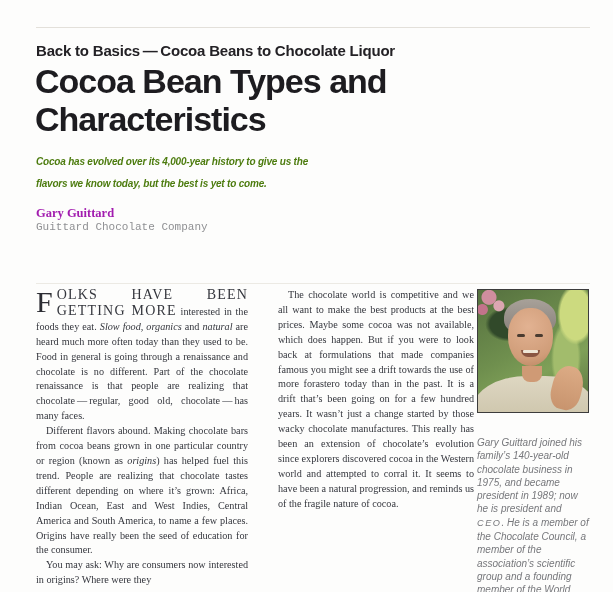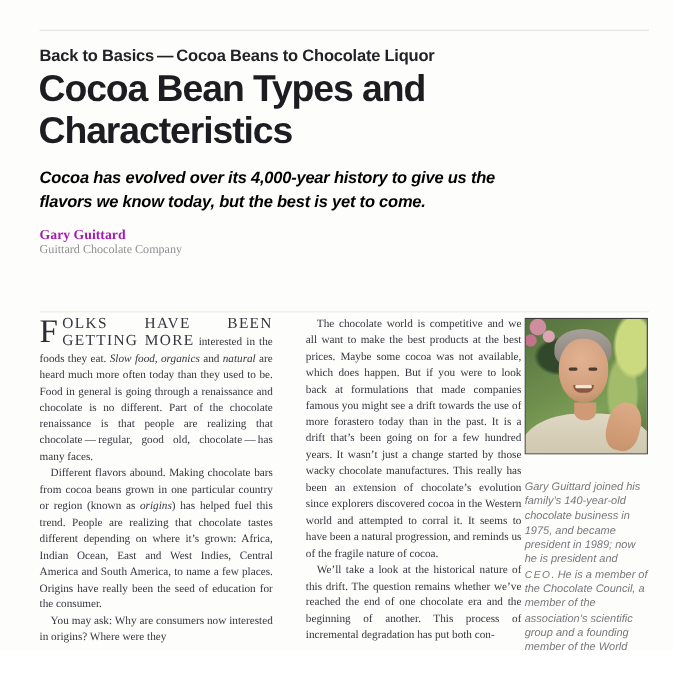--- a/index.html
+++ b/index.html
@@ -19,30 +19,30 @@
   }
   .headline{
     position:absolute;left:35px;top:62px;margin:0;
     font-family:"Liberation Sans",sans-serif;font-weight:bold;
     font-size:34px;line-height:38px;letter-spacing:-1px;color:#1d1c20;
   }
   .headline span{display:block;white-space:nowrap;}
   .deck{
     position:absolute;left:36px;top:151px;
     font-family:"Liberation Sans",sans-serif;font-weight:bold;font-style:italic;
-    font-size:15px;line-height:21.5px;letter-spacing:-0.2px;color:#000000;
+    font-size:10px;line-height:21.5px;letter-spacing:-0.2px;color:#4d7c0f;
   }
   .deck span{display:block;white-space:nowrap;}
   .byline{
     position:absolute;left:36px;top:206px;
     font-family:"Liberation Serif",serif;font-weight:bold;font-size:12.5px;color:#a21caf;
   }
   .affiliation{
     position:absolute;left:36px;top:221px;
-    font-family:Liberation Serif, serif;font-size:11px;color:#8f9093;
+    font-family:Liberation Mono, monospace;font-size:11px;color:#8f9093;
   }
 
   .col{
     position:absolute;top:288px;height:326px;overflow:hidden;
     text-align:justify;font-size:10.2px;line-height:14.9px;color:#34363d;
   }
   .col1{left:36px;width:212px;}
   .col2{left:278px;width:196px;font-family:Liberation Serif, serif;}
   .para{margin:0;}
   .para.indent{text-indent:10px;}
@@ -132,21 +132,20 @@
   <div class="rule rule-mid"></div>
 
   <div class="col col1">
     <p class="para"><span class="dropcap">F</span><span class="sc">OLKS HAVE BEEN GETTING MORE</span><span> interested in the foods they eat. </span><span class="i">Slow food, organics</span><span> and </span><span class="i">natural</span><span> are heard much more often today than they used to be. Food in general is going through a renaissance and chocolate is no different. Part of the chocolate renaissance is that people are realizing that chocolate — regular, good old, chocolate — has many faces.</span></p>
     <p class="para indent"><span>Different flavors abound. Making chocolate bars from cocoa beans grown in one particular country or region (known as </span><span class="i">origins</span><span>) has helped fuel this trend. People are realizing that chocolate tastes different depending on where it’s grown: Africa, Indian Ocean, East and West Indies, Central America and South America, to name a few places. Origins have really been the seed of education for the consumer.</span></p>
     <p class="para indent"><span>You may ask: Why are consumers now interested in origins? Where were they</span></p>
   </div>
 
   <div class="col col2">
     <p class="para indent"><span>The chocolate world is competitive and we all want to make the best products at the best prices. Maybe some cocoa was not available, which does happen. But if you were to look back at formulations that made companies famous you might see a drift towards the use of more forastero today than in the past. It is a drift that’s been going on for a few hundred years. It wasn’t just a change started by those wacky chocolate manufactures. This really has been an extension of chocolate’s evolution since explorers discovered cocoa in the Western world and attempted to corral it. It seems to have been a natural progression, and reminds us of the fragile nature of cocoa.</span></p>
-    <p class="para indent"><span>We’ll take a look at the historical nature of this drift. The question remains whether we’ve reached the end of one chocolate era and the beginning of another. This process of incremental degradation has put both con-</span></p>
   </div>
 
   <aside class="sidebar">
     <div class="photo">
       <div class="photo-shirt"></div>
       <div class="photo-neck"></div>
       <div class="photo-hair"></div>
       <div class="photo-face"></div>
       <div class="photo-eye left"></div>
       <div class="photo-eye right"></div>

